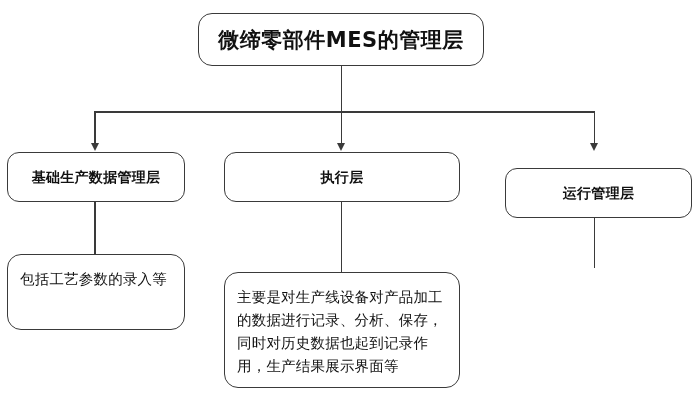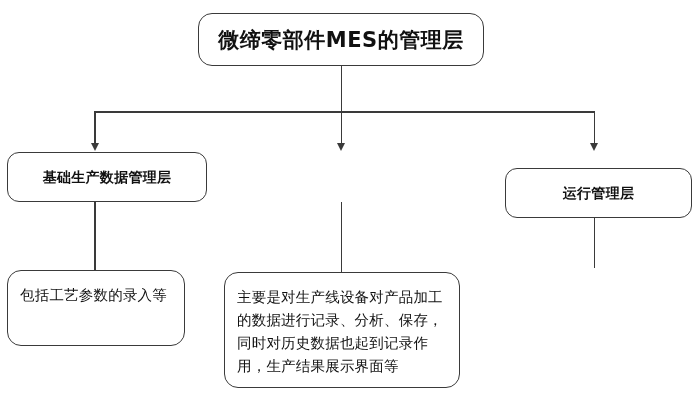--- a/index.html
+++ b/index.html
@@ -53,38 +53,38 @@
     border-radius: 12px;
     justify-content: center;
   }
   .mid .txt {
     text-align: center;
     font-size: 14px;
     font-weight: bold;
     letter-spacing: 0.3px;
     line-height: 18px;
   }
-  #mid-1 { left: 7px;   top: 152px; width: 200px; }
+  #mid-1 { left: 7px;   top: 152px; width: 178px; }
   #mid-2 { left: 224px; top: 152px; width: 236px; }
   #mid-3 { left: 505px; top: 168px; width: 187px; }
 
   
   .leaf {
     border-radius: 14px;
     align-items: flex-start;
   }
   .leaf .txt {
     text-align: left;
     font-size: 14.5px;
     font-weight: normal;
     line-height: 23px;
     letter-spacing: 0.2px;
     padding: 0 12px;
   }
-  #leaf-1 { left: 7px;   top: 270px; width: 178px; height: 76px; }
+  #leaf-1 { left: 7px;   top: 254px; width: 178px; height: 76px; }
   #leaf-1 .txt { padding-top: 13px; }
   #leaf-2 { left: 224px; top: 272px; width: 236px; height: 116px; }
   #leaf-2 .txt { padding-top: 13px; }
   #leaf-3 { left: 505px; top: 268px; width: 187px; height: 100px; }
   #leaf-3 .txt { padding-top: 11px; }
 
   
   .conn {
     position: absolute;
     background: #3a3a3a;
@@ -124,20 +124,23 @@
   <div class="conn v" style="left:593.8px; top:202px; height:66px;"></div>
 
   <div class="node" id="title-node">
     <span class="txt">微缔零部件MES的管理层</span>
   </div>
 
   <div class="node mid" id="mid-1">
     <span class="txt">基础生产数据管理层</span>
   </div>
 
+  <div class="node mid" id="mid-2">
+    <span class="txt">执行层</span>
+  </div>
 
   <div class="node mid" id="mid-3">
     <span class="txt">运行管理层</span>
   </div>
 
   <div class="node leaf" id="leaf-1">
     <span class="txt">包括工艺参数的录入等</span>
   </div>
 
   <div class="node leaf" id="leaf-2">

